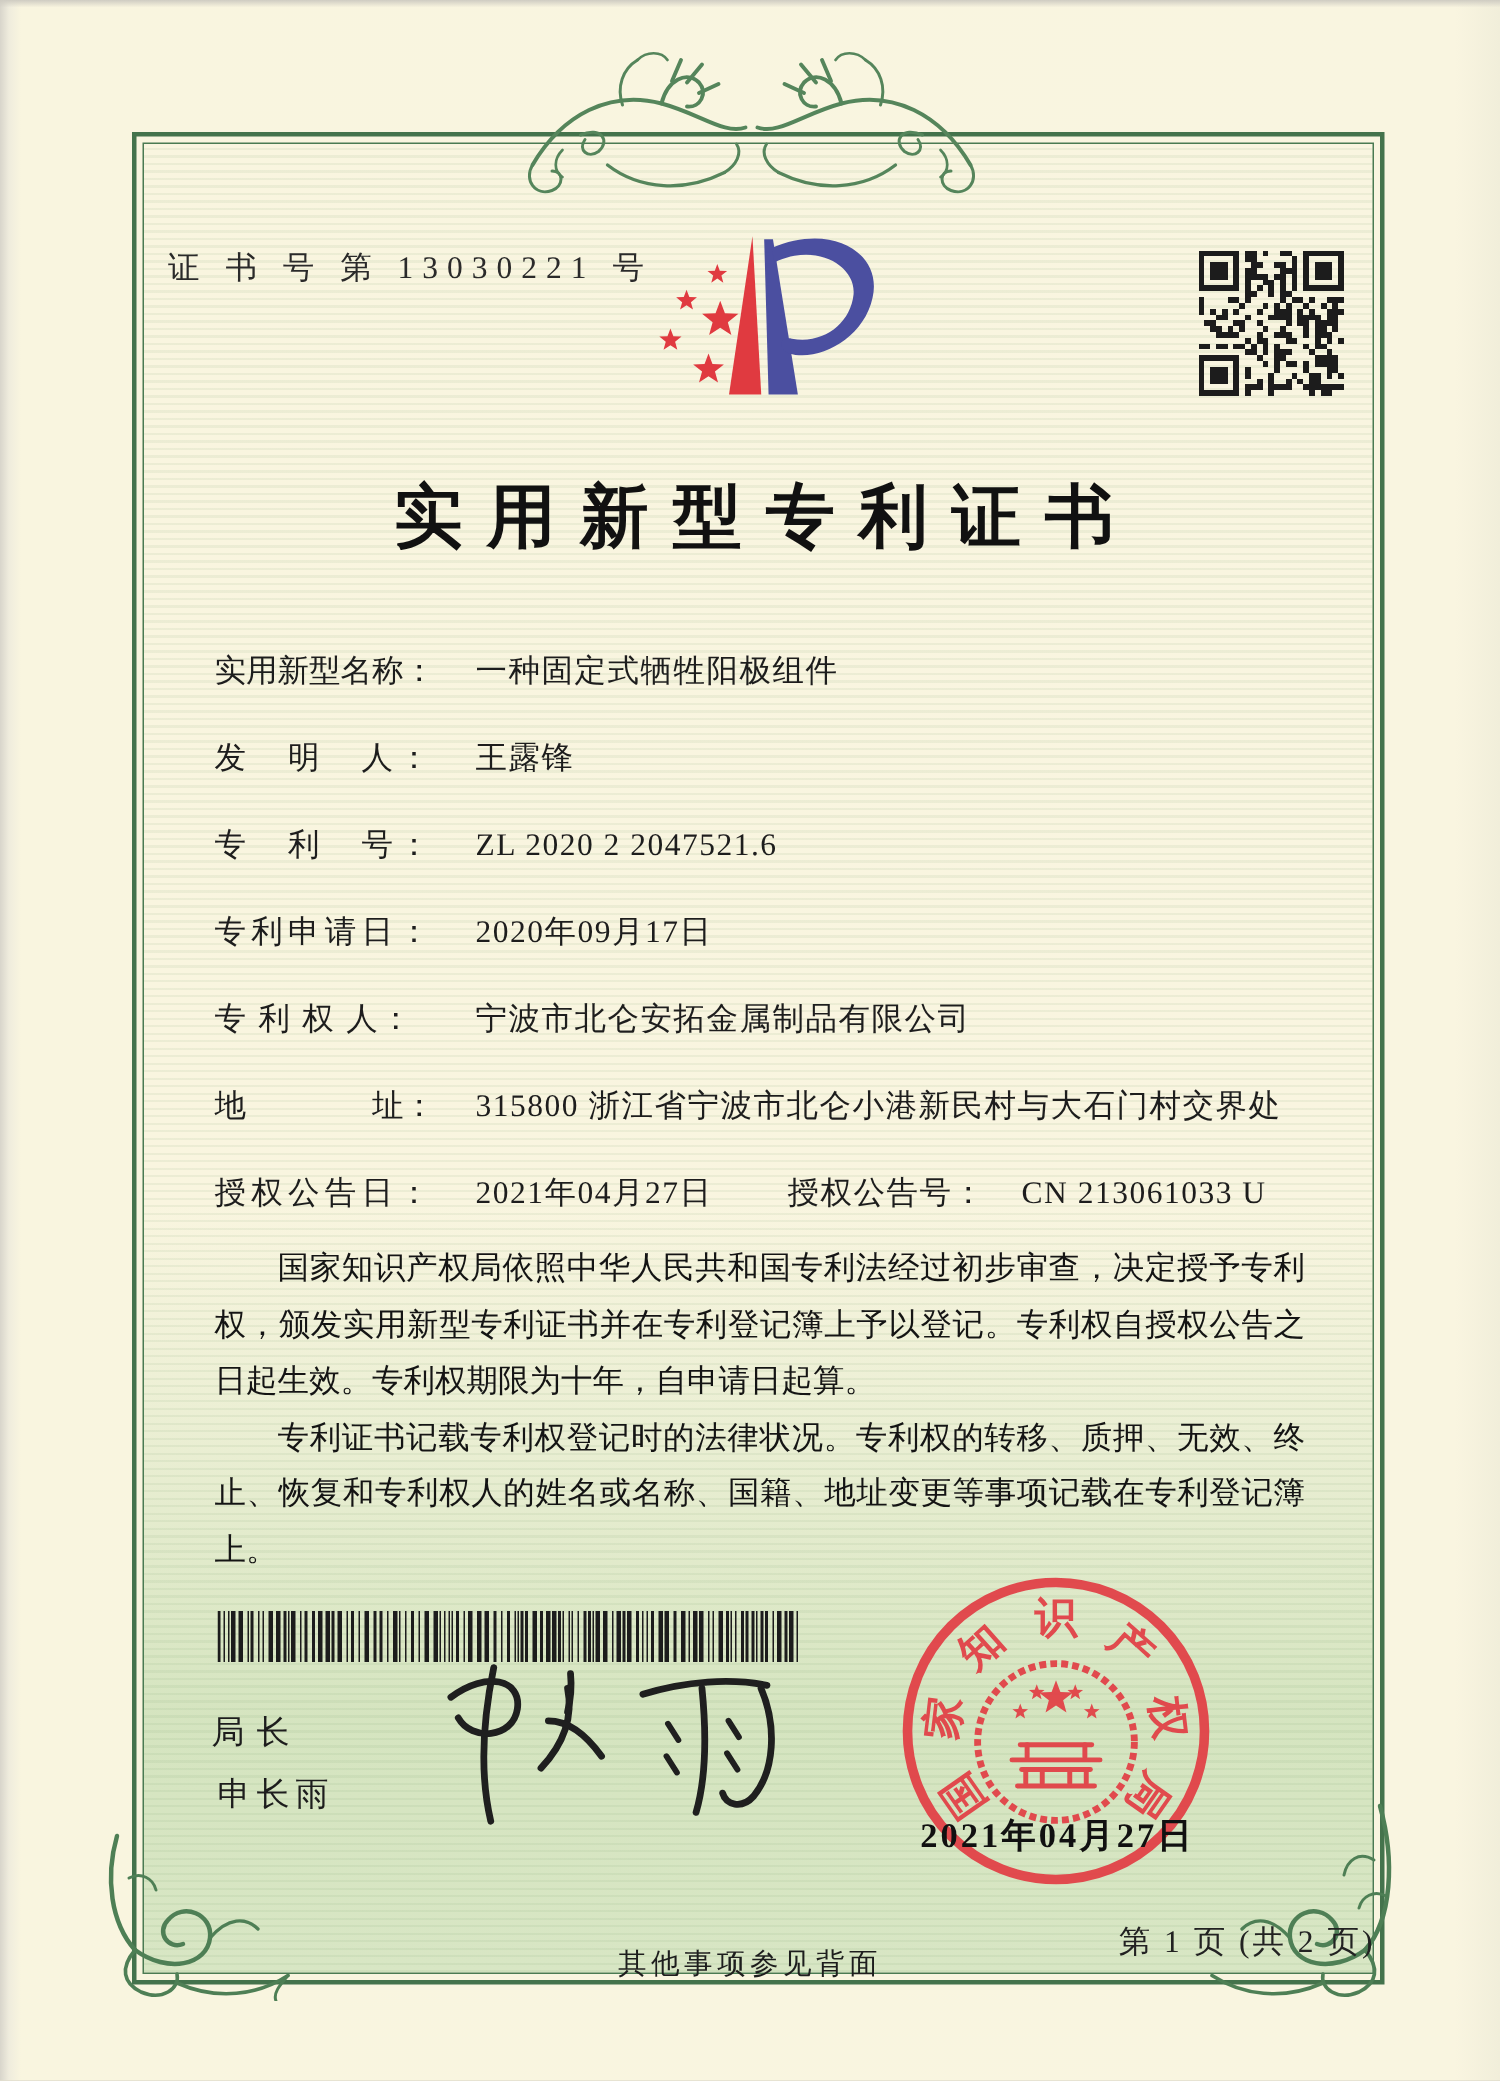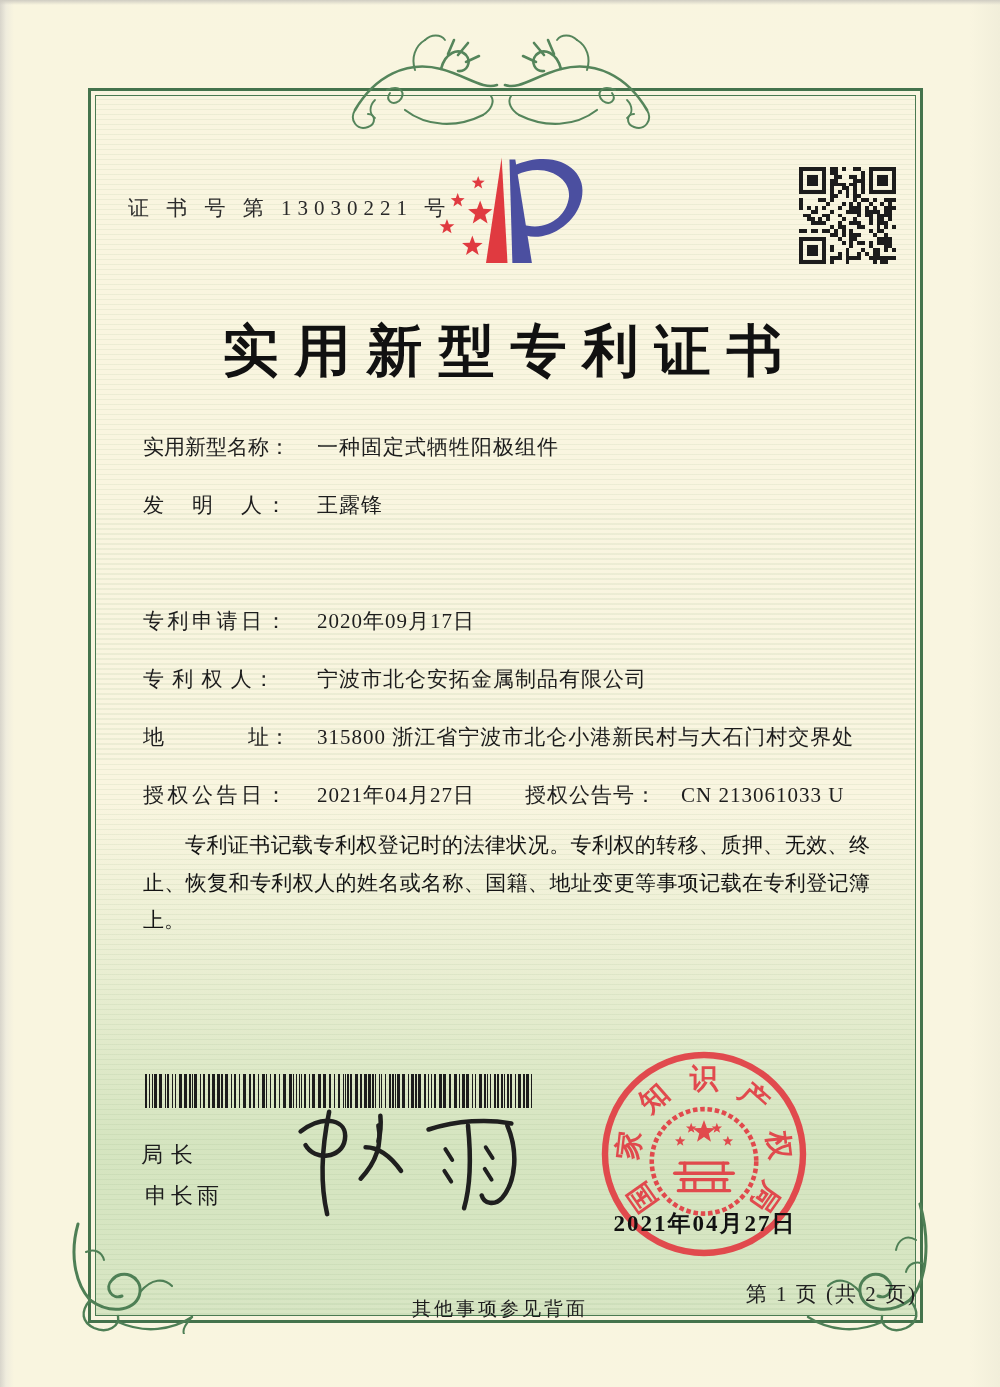--- a/index.html
+++ b/index.html
@@ -25,26 +25,26 @@
   .frame-inner{
     position:absolute;left:4px;top:4px;right:4px;bottom:4px;
     border:1.5px solid #4a7a52;
     background:
       repeating-linear-gradient(0deg, rgba(120,160,110,0.10) 0 1.5px, rgba(120,160,110,0) 1.5px 5px),
       linear-gradient(180deg, rgba(217,231,198,0) 0%, rgba(217,231,198,0) 58%,
                       rgba(213,229,193,0.45) 72%, rgba(210,227,189,0.92) 86%, #d8e6c4 100%);
   }
   
   .certno{
-    position:absolute;left:128px;top:164px;
-    font-size:21px;color:#2a2a2a;letter-spacing:6px;margin-top:30px;
+    position:absolute;left:112px;top:164px;
+    font-size:21px;color:#2a2a2a;letter-spacing:6px;
   }
   .title{
     position:absolute;left:88px;width:829px;top:314px;text-align:center;
-    font-size:56px;font-weight:700;color:#111;
+    font-size:46px;font-weight:700;color:#111;
     letter-spacing:16px;text-indent:16px;
   }
   .frow{position:absolute;left:0;white-space:nowrap;font-size:21px;color:#1d1d1d;}
   .flabel{display:inline-block;width:150px;white-space:nowrap;vertical-align:baseline;}
   .ls35 .flabel{letter-spacing:3.5px;}
   .ls15 .flabel{letter-spacing:1.5px;}
   .fvalue{letter-spacing:1px;margin-left:24px;}
   .grant2{margin-left:50px;}
   .grant2 .glabel{letter-spacing:1px;}
   .paras{
@@ -441,35 +441,39 @@
     </svg>
 
   <div class="title">实用新型专利证书</div>
 
   <div class="frow" style="top:433px">
     <span class="flabel">实用新型名称：</span><span class="fvalue">一种固定式牺牲阳极组件</span>
   </div>
   <div class="frow ls35" style="top:491px">
     <span class="flabel">发　明　人：</span><span class="fvalue">王露锋</span>
   </div>
+  <div class="frow ls35" style="top:549px">
+    <span class="flabel">专　利　号：</span><span class="fvalue">ZL 2020 2 2047521.6</span>
+  </div>
   <div class="frow ls35" style="top:607px">
     <span class="flabel">专利申请日：</span><span class="fvalue">2020年09月17日</span>
   </div>
   <div class="frow ls15" style="top:665px">
     <span class="flabel">专 利 权 人：</span><span class="fvalue">宁波市北仑安拓金属制品有限公司</span>
   </div>
   <div class="frow" style="top:723px">
     <span class="flabel">地　　　　址：</span><span class="fvalue">315800 浙江省宁波市北仑小港新民村与大石门村交界处</span>
   </div>
   <div class="frow ls35" style="top:781px">
     <span class="flabel">授权公告日：</span><span class="fvalue">2021年04月27日</span><span class="grant2"><span class="glabel">授权公告号：</span><span class="fvalue">CN 213061033 U</span></span>
   </div>
   <style>.frow{left:143px;}</style>
 
   <div class="paras">
+    <p>国家知识产权局依照中华人民共和国专利法经过初步审查，决定授予专利权，颁发实用新型专利证书并在专利登记簿上予以登记。专利权自授权公告之日起生效。专利权期限为十年，自申请日起算。</p>
     <p>专利证书记载专利权登记时的法律状况。专利权的转移、质押、无效、终止、恢复和专利权人的姓名或名称、国籍、地址变更等事项记载在专利登记簿上。</p>
   </div>
 
   <svg id="barcode" viewBox="0 0 390 34" preserveAspectRatio="none">
       <rect x="0" y="0" width="2" height="34" fill="#1c1c1c"></rect>
       <rect x="4" y="0" width="1" height="34" fill="#1c1c1c"></rect>
       <rect x="7" y="0" width="1" height="34" fill="#1c1c1c"></rect>
       <rect x="9" y="0" width="3" height="34" fill="#1c1c1c"></rect>
       <rect x="14" y="0" width="3" height="34" fill="#1c1c1c"></rect>
       <rect x="20" y="0" width="1" height="34" fill="#1c1c1c"></rect>

